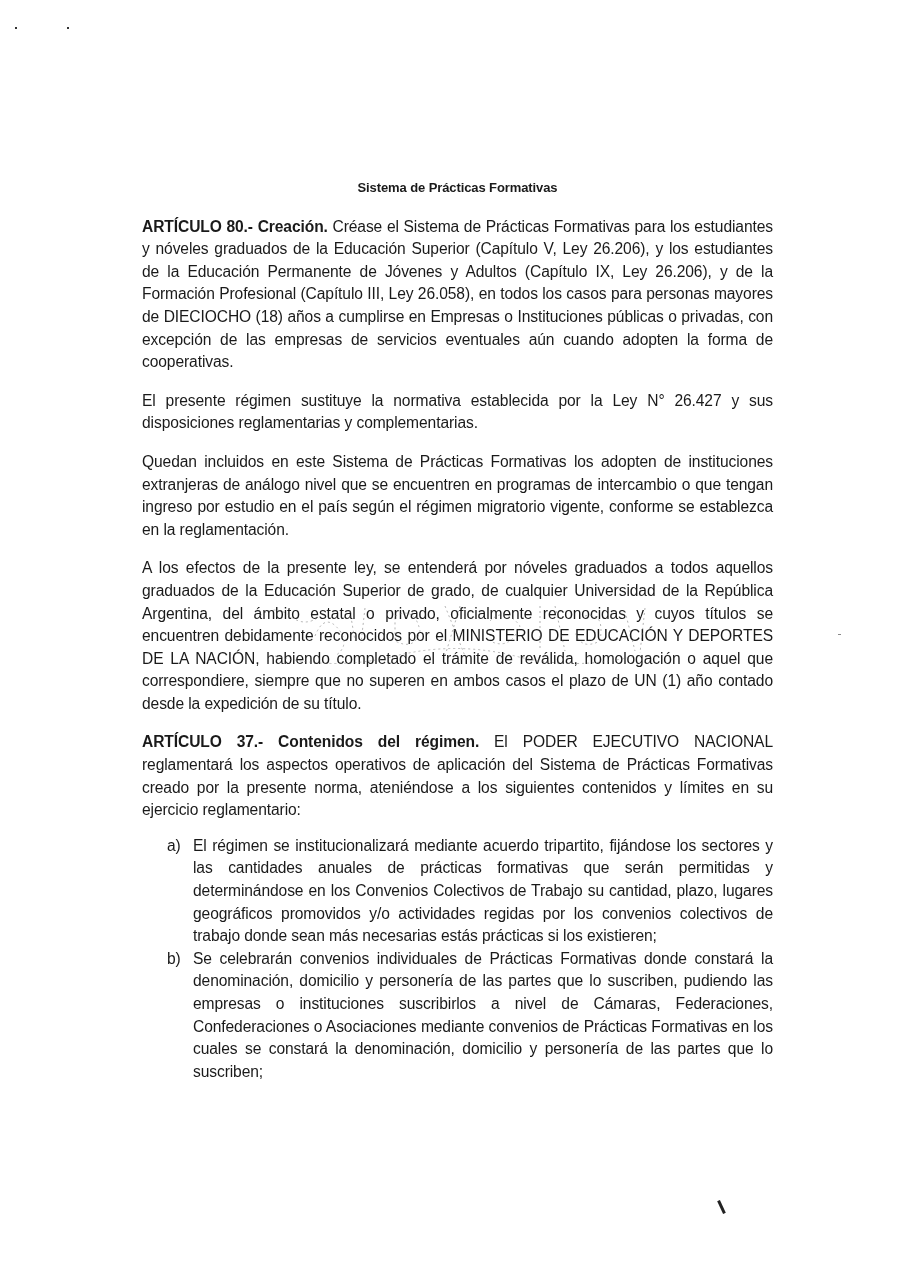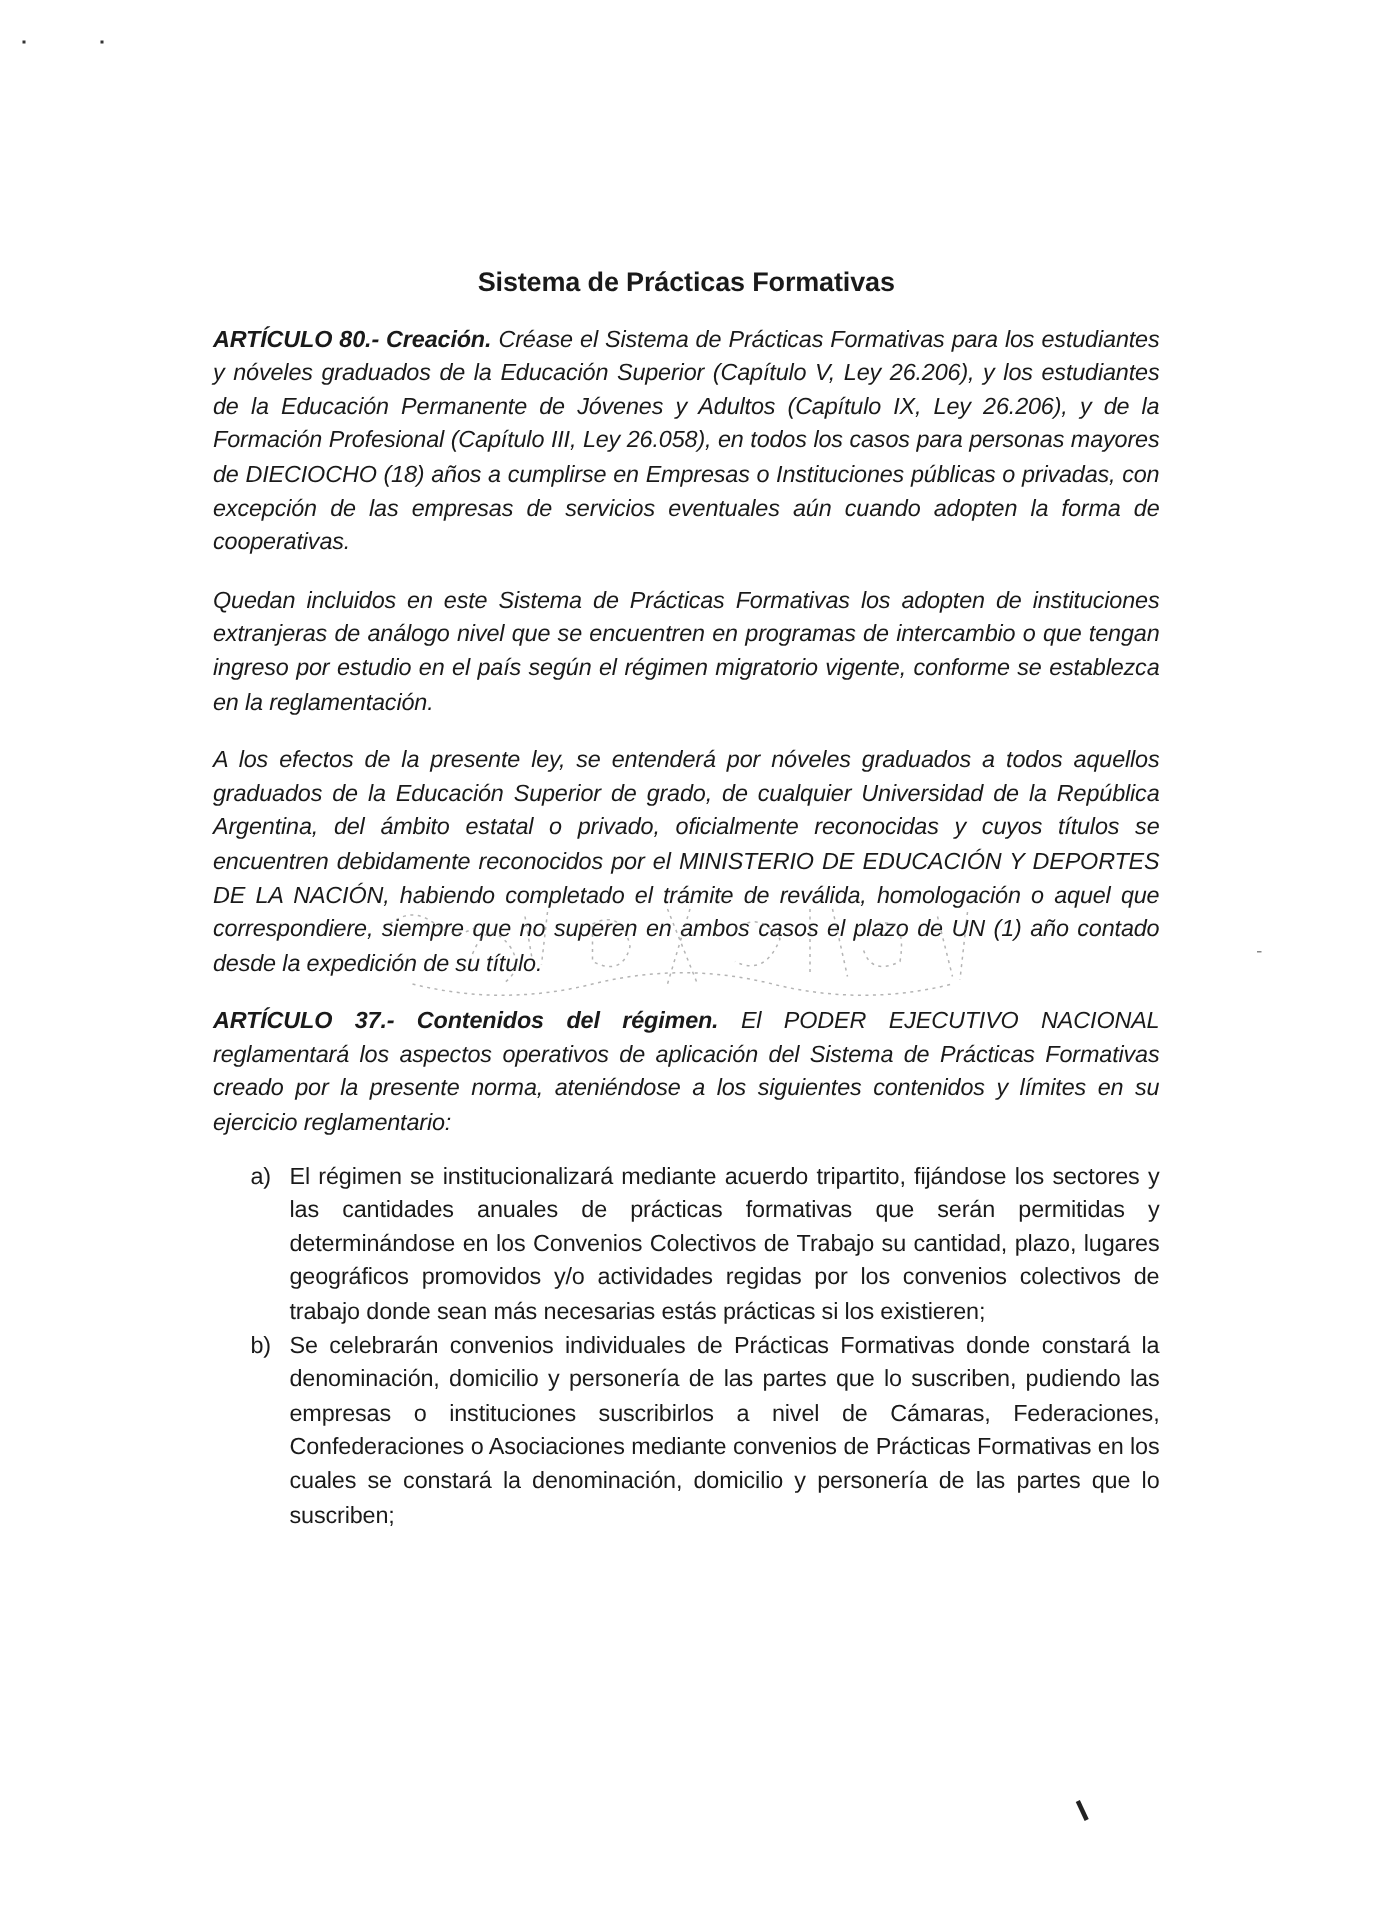--- a/index.html
+++ b/index.html
@@ -35,27 +35,26 @@
       top: 177px;
       width: 631px;
       font-size: 15.6px;
       line-height: 22.6px;
       letter-spacing: -0.1px;
     }
     .title {
       text-align: center;
       font-weight: bold;
       margin: 0 0 12px 0;
-      font-size: 18px;
+      font-size: 13px;
     }
     p {
       margin: 16px 0 13px 0;
       text-align: justify;
       text-align-last: left;
-      font-style: italic;
     }
     .bold { font-weight: bold; }
     .list {
       margin: 0;
       padding: 0;
       list-style: none;
     }
     .list li {
       position: relative;
       padding-left: 51px;
@@ -95,20 +94,21 @@
   <span class="speck" style="left:15px;top:27px;"></span>
   <span class="speck" style="left:67px;top:27px;"></span>
   <span class="speck" style="left:838px;top:634px;width:3px;height:1px;background:#888;"></span>
 
   <div class="content">
 
     <div class="title">Sistema de Prácticas Formativas</div>
 
     <p><span class="bold">ARTÍCULO 80.- Creación.</span><span> Créase el Sistema de Prácticas Formativas para los estudiantes y nóveles graduados de la Educación Superior (Capítulo V, Ley 26.206), y los estudiantes de la Educación Permanente de Jóvenes y Adultos (Capítulo IX, Ley 26.206), y de la Formación Profesional (Capítulo III, Ley 26.058), en todos los casos para personas mayores de DIECIOCHO (18) años a cumplirse en Empresas o Instituciones públicas o  privadas, con excepción de las empresas de servicios eventuales aún cuando adopten la forma de cooperativas.</span></p>
 
+    <p>El presente régimen sustituye la normativa establecida por la Ley N° 26.427 y sus disposiciones reglamentarias y complementarias.</p>
 
     <p>Quedan incluidos en este Sistema de Prácticas Formativas los adopten de instituciones extranjeras de análogo nivel que se encuentren en programas de intercambio o que tengan ingreso por estudio en el país según el régimen migratorio vigente, conforme se establezca en la reglamentación.</p>
 
     <p>A los efectos de la presente ley, se entenderá por nóveles graduados a todos aquellos graduados de la Educación Superior de grado, de cualquier Universidad de la República Argentina, del ámbito estatal o privado, oficialmente reconocidas y cuyos títulos se encuentren debidamente reconocidos por el MINISTERIO DE EDUCACIÓN Y DEPORTES DE LA NACIÓN, habiendo completado el trámite de reválida, homologación o aquel que correspondiere, siempre que no superen en ambos casos el plazo de UN (1) año contado desde la expedición de su título.</p>
 
     <p><span class="bold">ARTÍCULO 37.- Contenidos del régimen.</span><span> El PODER EJECUTIVO NACIONAL reglamentará los aspectos operativos de aplicación del Sistema de Prácticas Formativas creado por la presente norma, ateniéndose a los siguientes contenidos y límites en su ejercicio reglamentario:</span></p>
 
     <ul class="list">
       <li>
         <span class="marker">a)</span>

